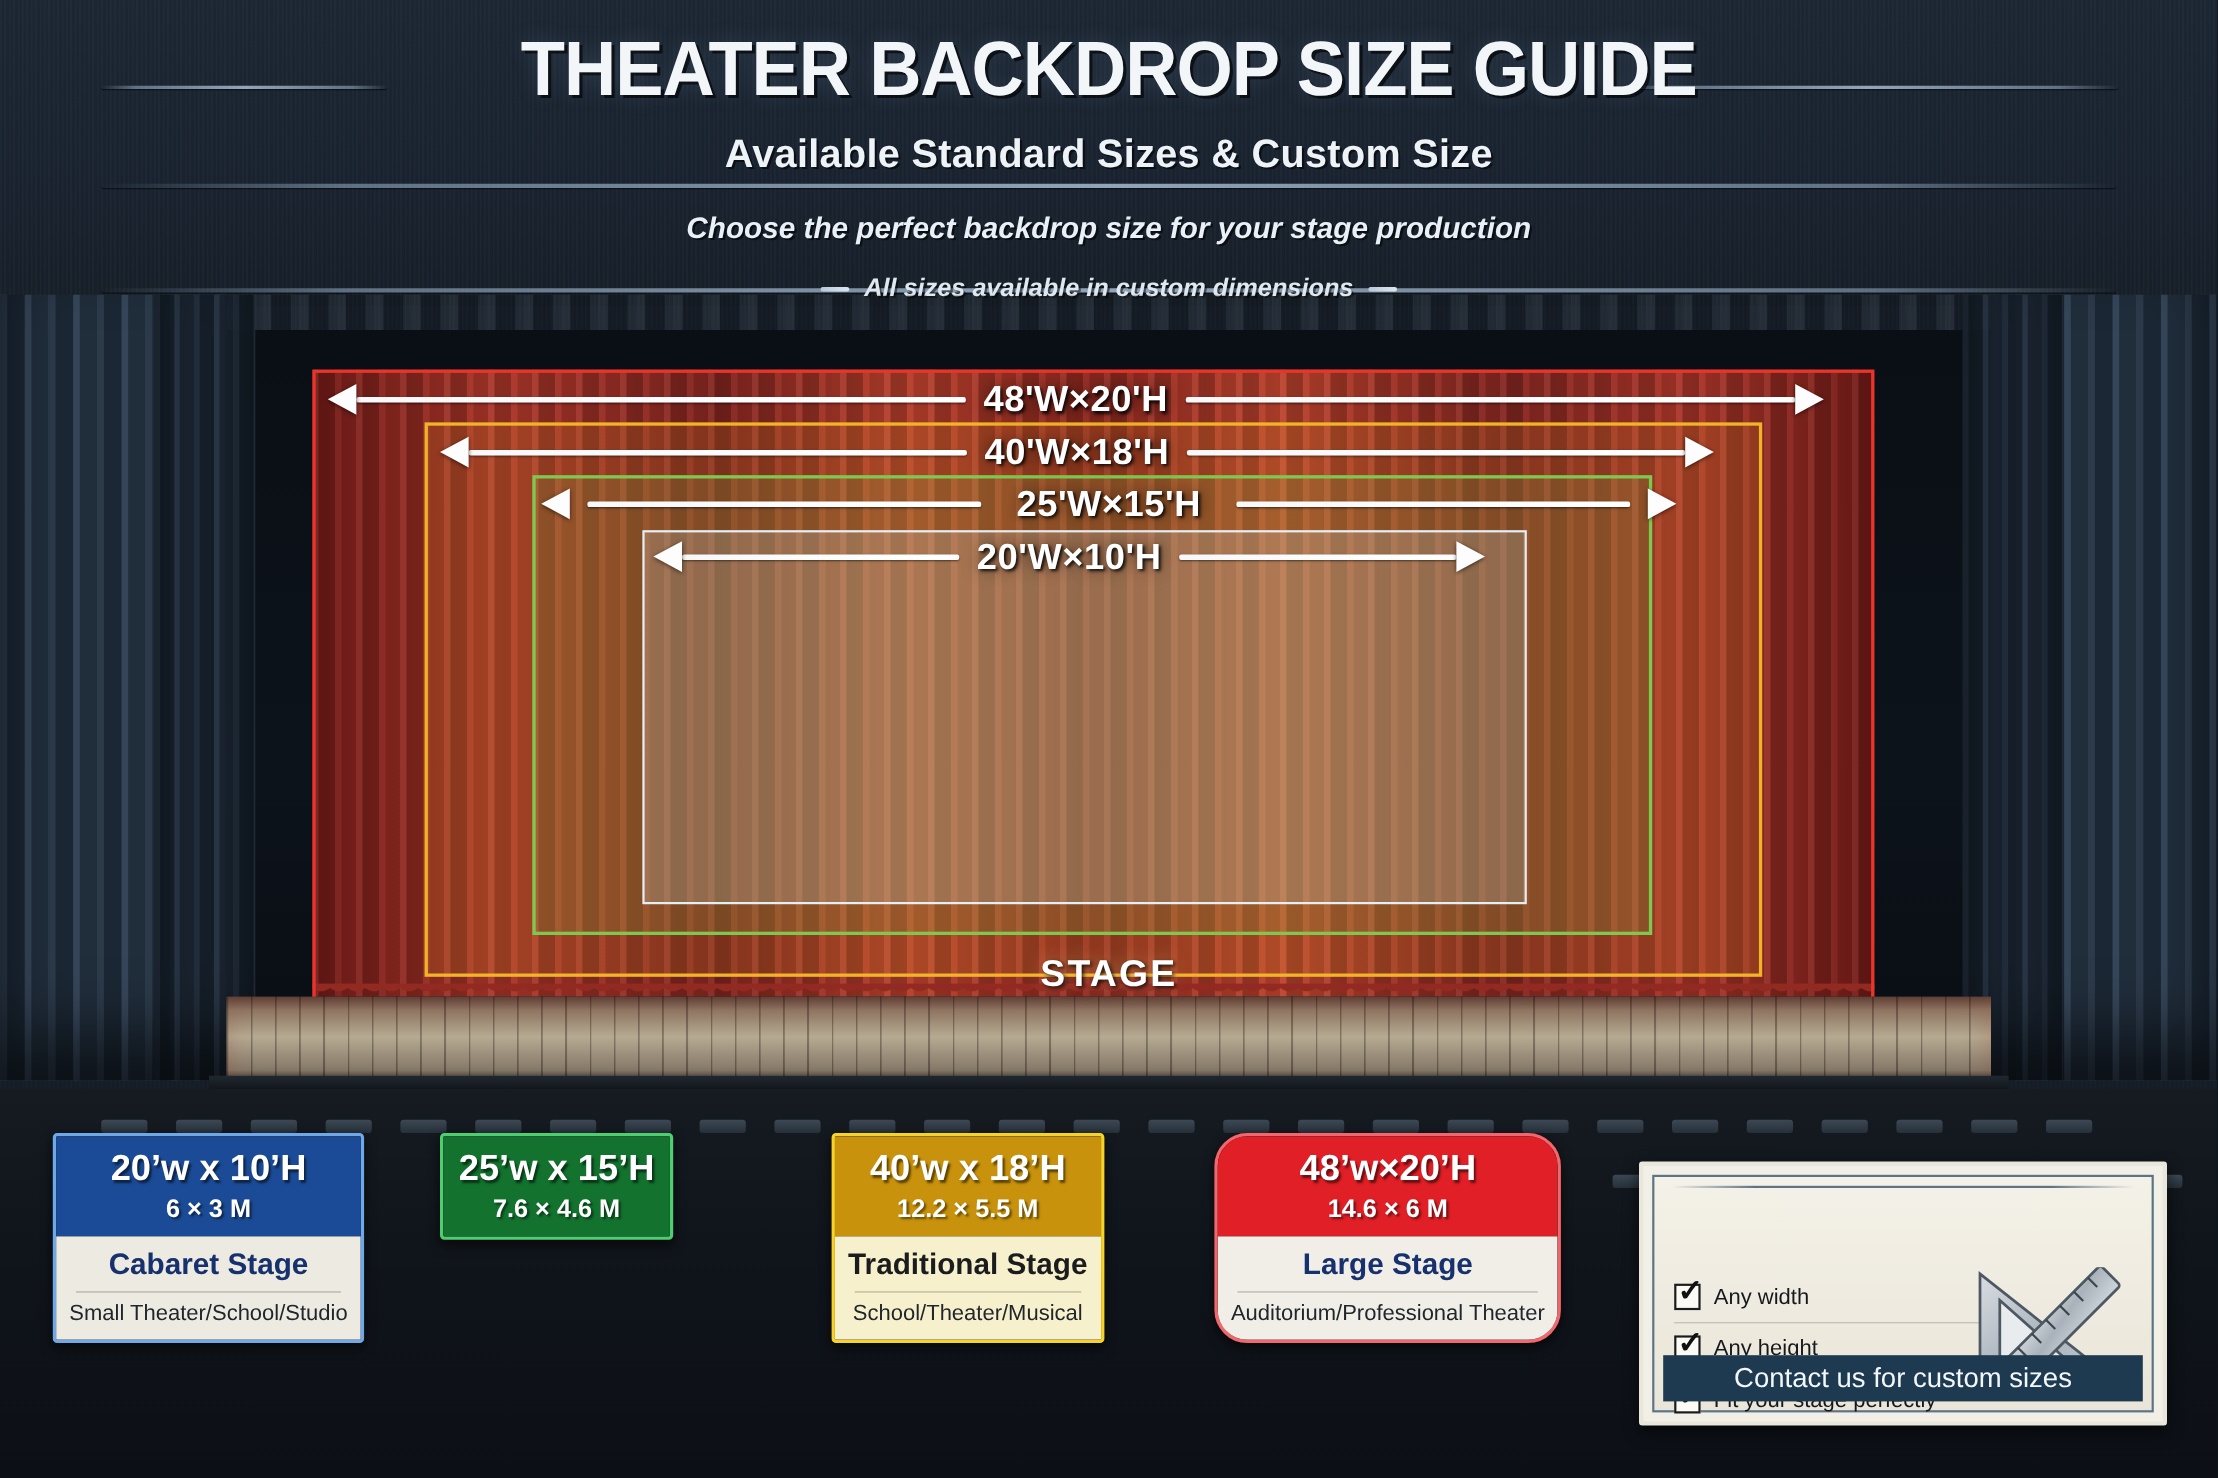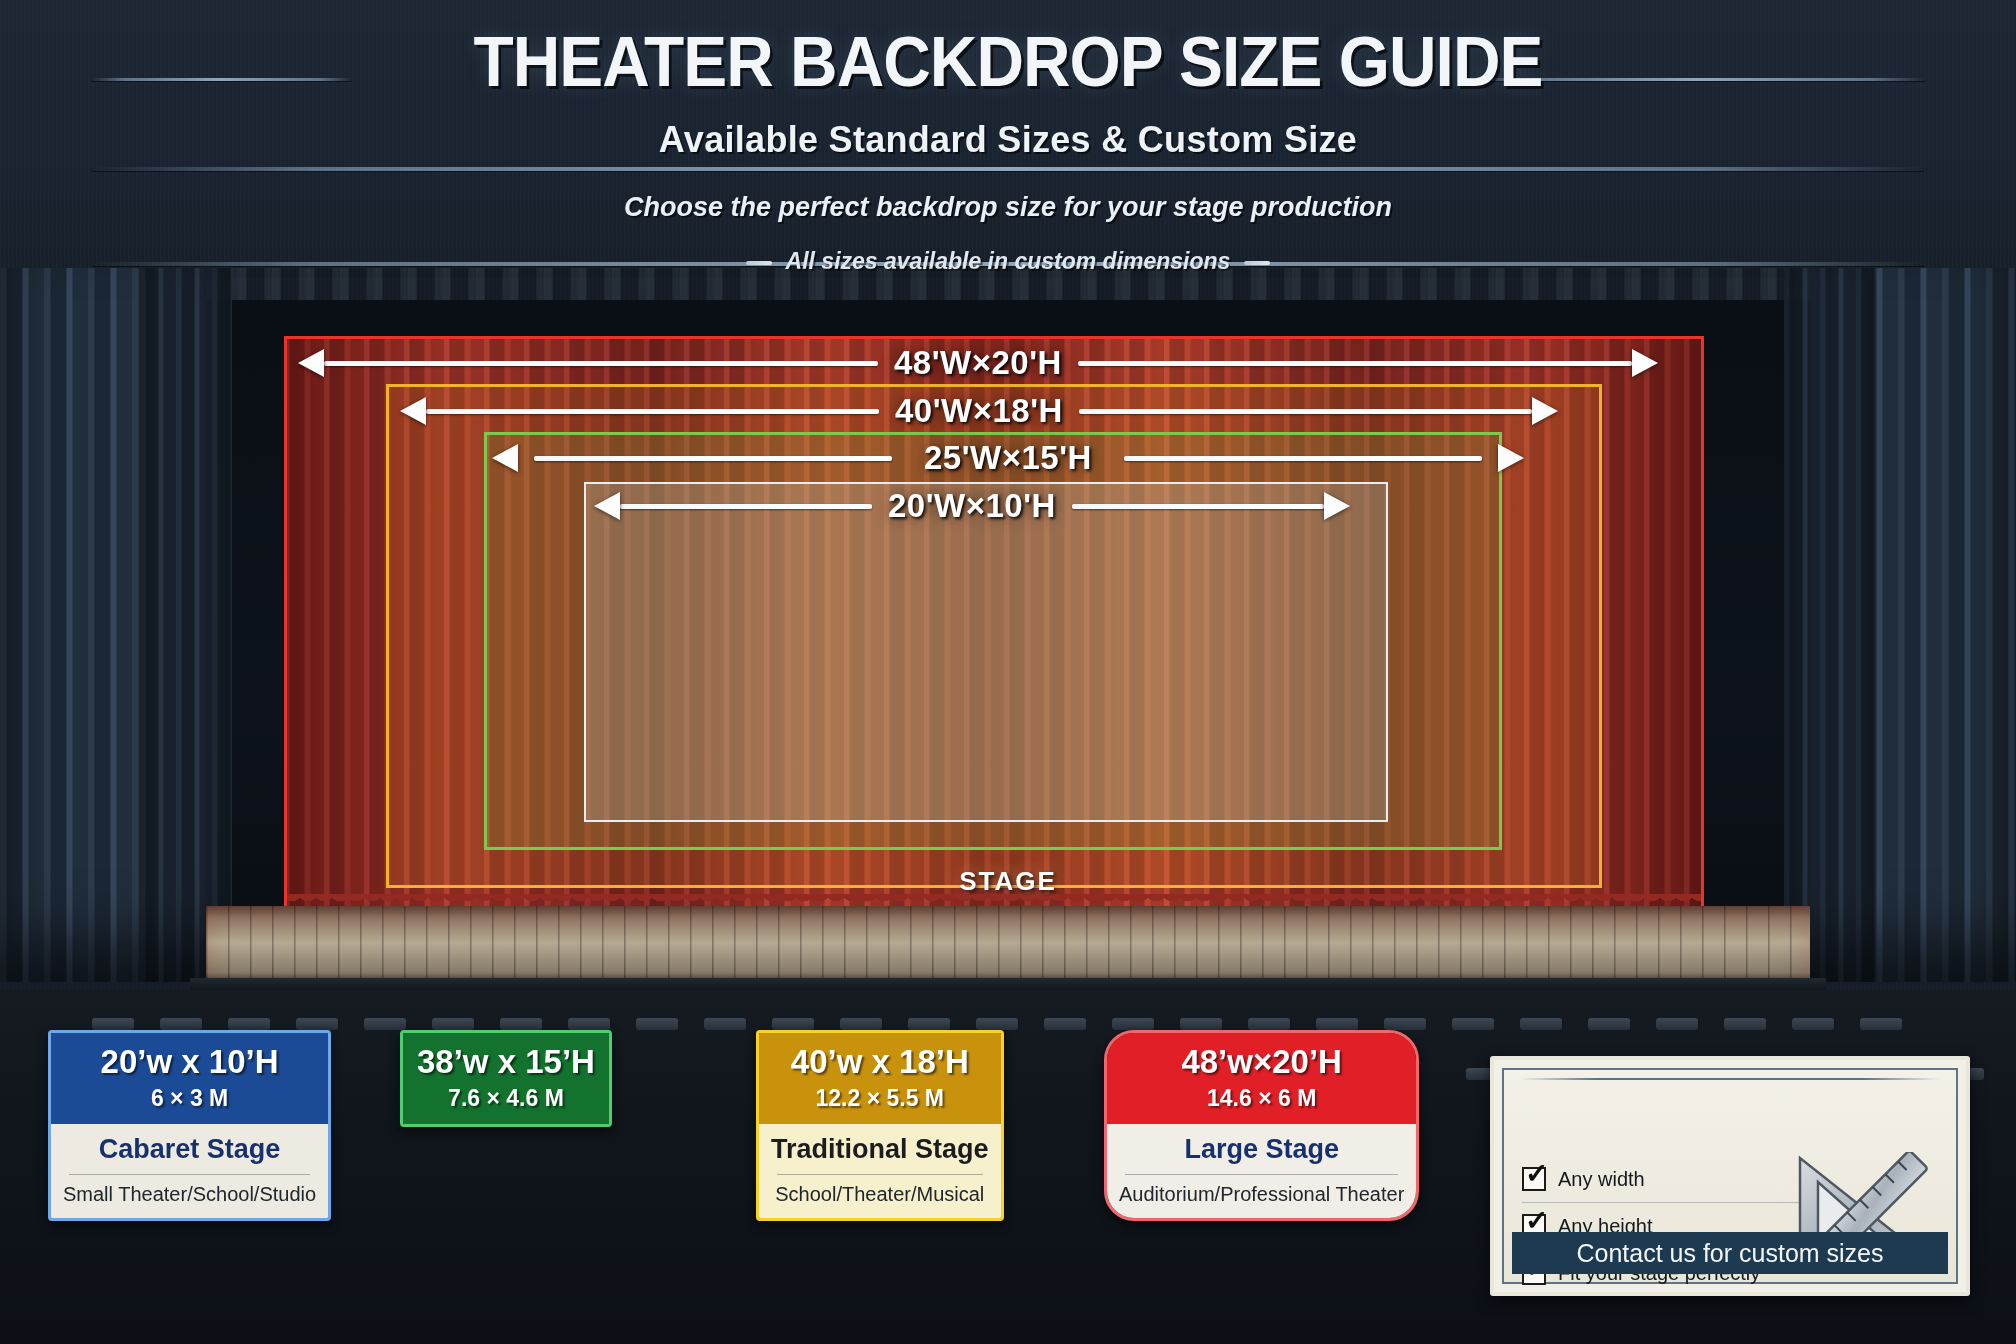--- a/index.html
+++ b/index.html
@@ -149,21 +149,21 @@
   .dim .lbl { flex:0 0 auto; padding:0 16px; color:#ffffff;
     font-size:33px; font-weight:bold; letter-spacing:.5px; white-space:nowrap;
     text-shadow:2px 2px 3px rgba(0,0,0,.85), 0 0 14px rgba(0,0,0,.5); }
 
   #dim-48 { left:298px; top:343px;  width:1392px; }
   #dim-40 { left:400px; top:391px;  width:1190px; }
   #dim-25 { left:492px; top:438px;  width:1000px;gap:16px; }
   #dim-20 { left:594px; top:486px;  width:788px;  }
 
   #stage-label { position:absolute; left:0; top:866px; width:2016px; text-align:center;
-    font-size:26px; font-weight:bold; color:#ffffff; letter-spacing:2px;
+    font-size:34px; font-weight:bold; color:#ffffff; letter-spacing:2px;
     text-shadow:2px 2px 4px rgba(0,0,0,.8), 0 0 16px rgba(255,220,150,.35); }
 
   
   .card { position:absolute; top:1030px; width:auto;
     border-radius:4px; overflow:hidden;
     box-shadow:0 4px 10px rgba(0,0,0,.6); }
   .card .cap { padding:10px 14px 12px; text-align:center; }
   .card .cap .ft { font-size:33px; font-weight:bold; color:#fff; letter-spacing:0px;
     text-shadow:2px 2px 2px rgba(0,0,0,.55); white-space:nowrap;}
   .card .cap .m  { font-size:23px; font-weight:bold; color:#fff; margin-top:4px;
@@ -321,21 +321,21 @@
     </div>
     <div class="body" style="background: rgb(236, 234, 225);">
       <div class="name" style="color: rgb(23, 48, 110);">Cabaret Stage</div>
       <div class="rule"></div>
       <div class="use">Small Theater/School/Studio</div>
     </div>
   </div>
 
   <div class="card" id="card-1" style="border: 3px solid rgb(79, 206, 111);">
     <div class="cap" style="background: linear-gradient(rgb(18, 114, 46), rgb(18, 114, 46));">
-      <div class="ft">38’w x 15’H</div>
+      <div class="ft">25’w x 15’H</div>
       <div class="m">7.6 × 4.6 M</div>
     </div>
   </div>
 
   <div class="card" id="card-2" style="border: 3px solid rgb(247, 211, 39);">
     <div class="cap" style="background: linear-gradient(rgb(200, 146, 12), rgb(200, 146, 12));">
       <div class="ft">40’w x 18’H</div>
       <div class="m">12.2 × 5.5 M</div>
     </div>
     <div class="body" style="background: rgb(246, 240, 204);">

